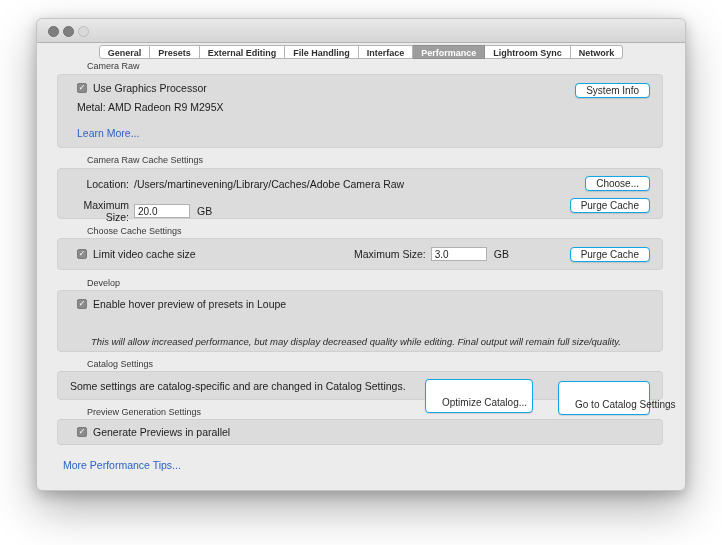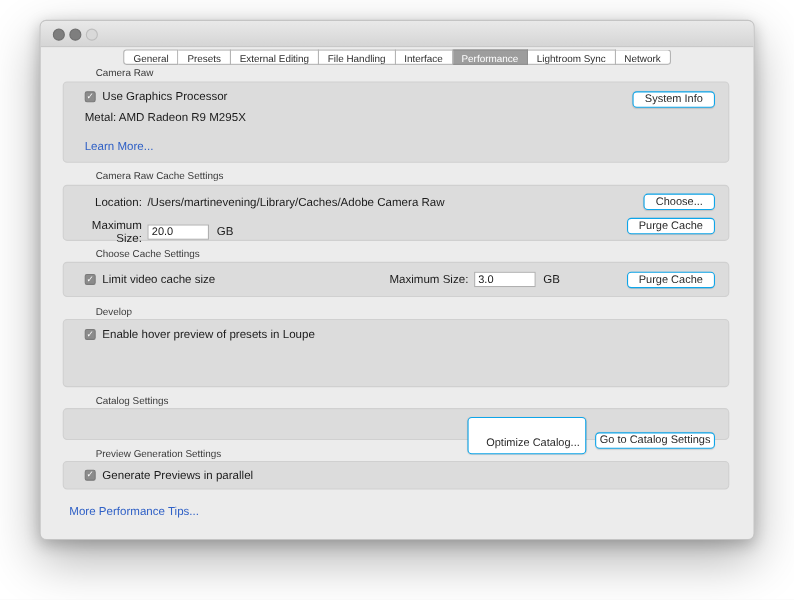--- a/index.html
+++ b/index.html
@@ -29,21 +29,21 @@
   .tl3 { left:41px; background:#d9d9d9; border:1px solid #bdbdbd; }
 
   .tabbar {
     position:absolute; top:26px; left:0; right:0; height:14px;
     display:flex; justify-content:center;
   }
   .tab {
     font-size:9px; color:#2e2e2e; background:#ffffff;
     border:1px solid #b4b4b4; border-left:none;
     padding:2px 8px 0 8px; height:14px; line-height:11px;
-    cursor:default; white-space:nowrap;
+    cursor:default; white-space:nowrap;font-weight:bold;
   }
   .tab:first-child { border-left:1px solid #b4b4b4; border-radius:3px 0 0 3px; }
   .tab:last-child { border-radius:0 3px 3px 0; }
   .tab.selected { background:#9d9d9d; color:#ffffff; border-color:#8f8f8f; }
 
   .seclabel {
     position:absolute; left:26px; font-size:9px; color:#3a3a3a;margin-left:24px;
   }
   .groupbox {
     position:absolute; left:20px; width:606px;
@@ -149,26 +149,30 @@
     </div>
 
     <div class="seclabel" style="top:259px">Develop</div>
     <div class="groupbox" style="top:271px; height:62px">
       <div class="row" style="left:19px; top:7px">
         <span class="cb checked">
             <span>✓</span>
           </span>
         <span>Enable hover preview of presets in Loupe</span>
       </div>
+      <div class="note" style="left:33px; top:45px">This will allow increased performance, but may display decreased quality while editing. Final output will remain full size/quality.</div>
     </div>
 
     <div class="seclabel" style="top:340px">Catalog Settings</div>
     <div class="groupbox" style="top:352px; height:29px">
+      <div class="row" style="left:12px; top:8px">
+        <span>Some settings are catalog-specific and are changed in Catalog Settings.</span>
+      </div>
       <div class="btn" style="top:7px; right:129px; width:108px; padding:16px">Optimize Catalog...</div>
-      <div class="btn" style="top:21px; right:12px; width:109px; padding:0">Go to Catalog Settings</div>
+      <div class="btn" style="top:9px; right:12px; width:92px; padding:16px">Go to Catalog Settings</div>
     </div>
 
     <div class="seclabel" style="top:388px">Preview Generation Settings</div>
     <div class="groupbox" style="top:400px; height:26px">
       <div class="row" style="left:19px; top:6px">
         <span class="cb checked">
             <span>✓</span>
           </span>
         <span>Generate Previews in parallel</span>
       </div>

